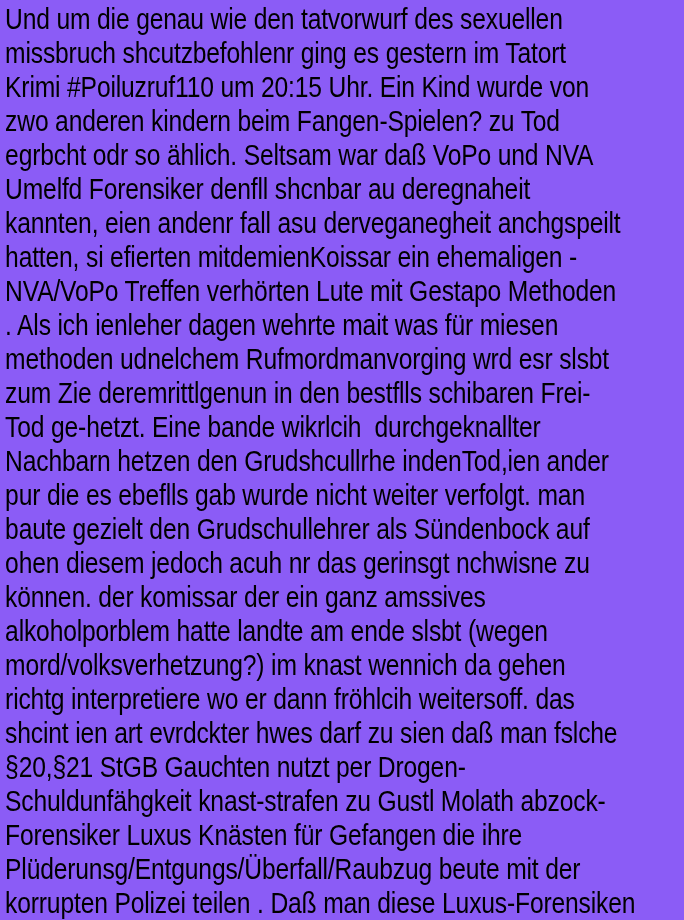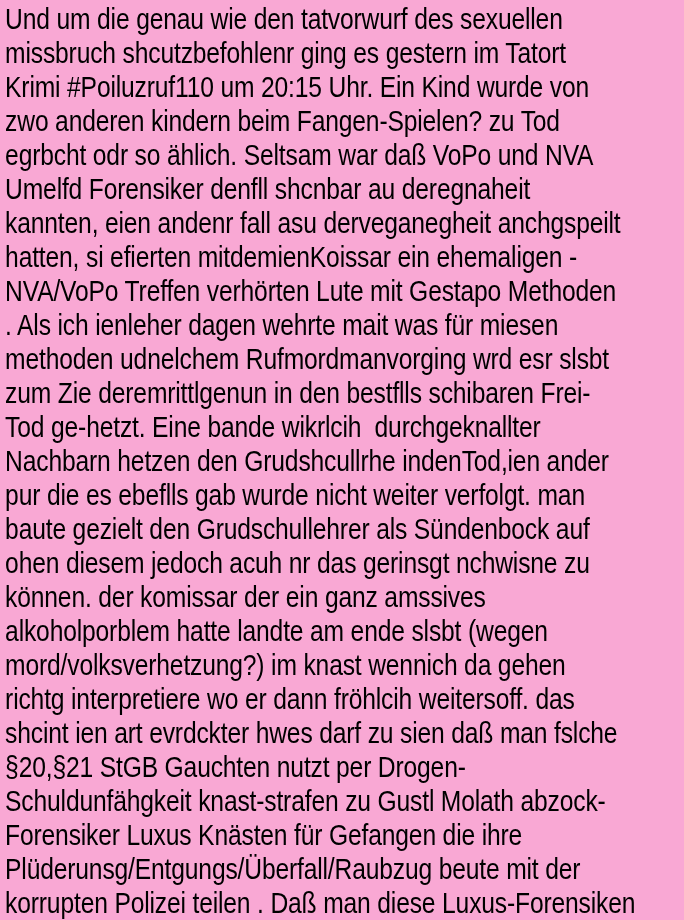--- a/index.html
+++ b/index.html
@@ -4,21 +4,21 @@
 <style>
   html, body {
     margin: 0;
     padding: 0;
     background: #ffffff;
   }
   .page {
     position: relative;
     width: 684px;
     height: 920px;
-    background: #f9a8d4;
+    background: #8b5cf6;
     overflow: hidden;
   }
   .text-block {
     position: absolute;
     top: 2px;
     left: 0;
     width: 810px;               
     transform: scaleX(0.85);    
     transform-origin: 0 0;
     padding-left: 6px;

